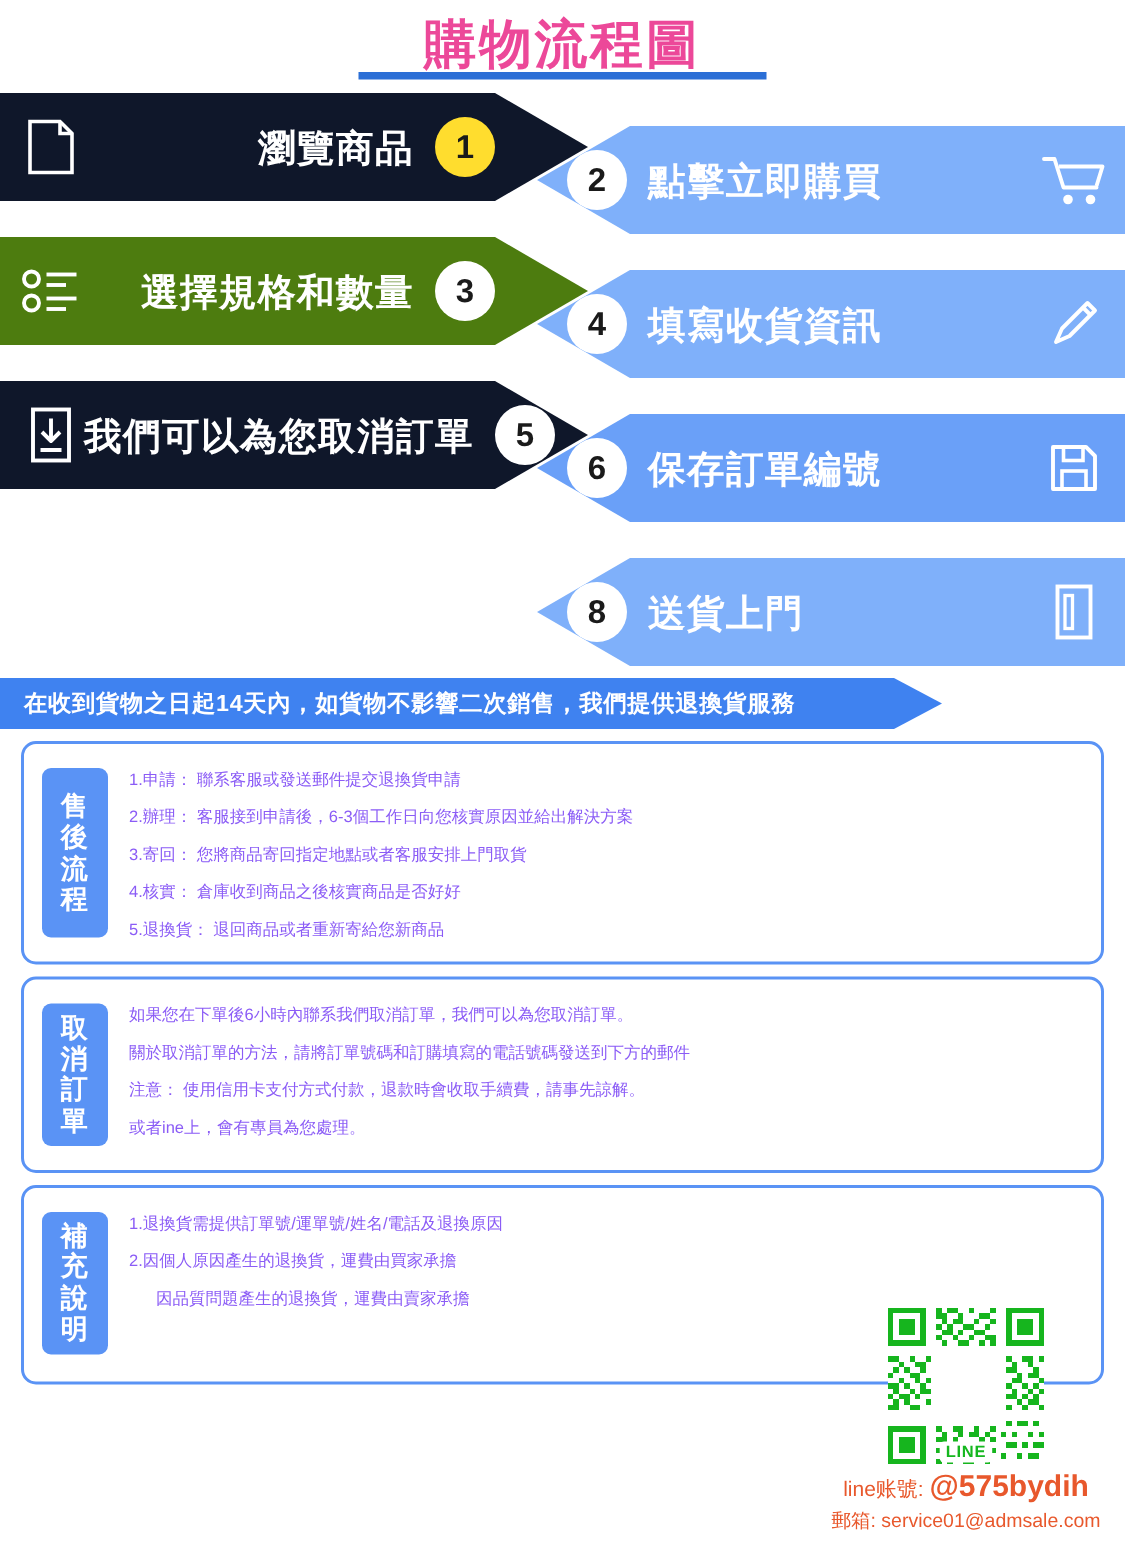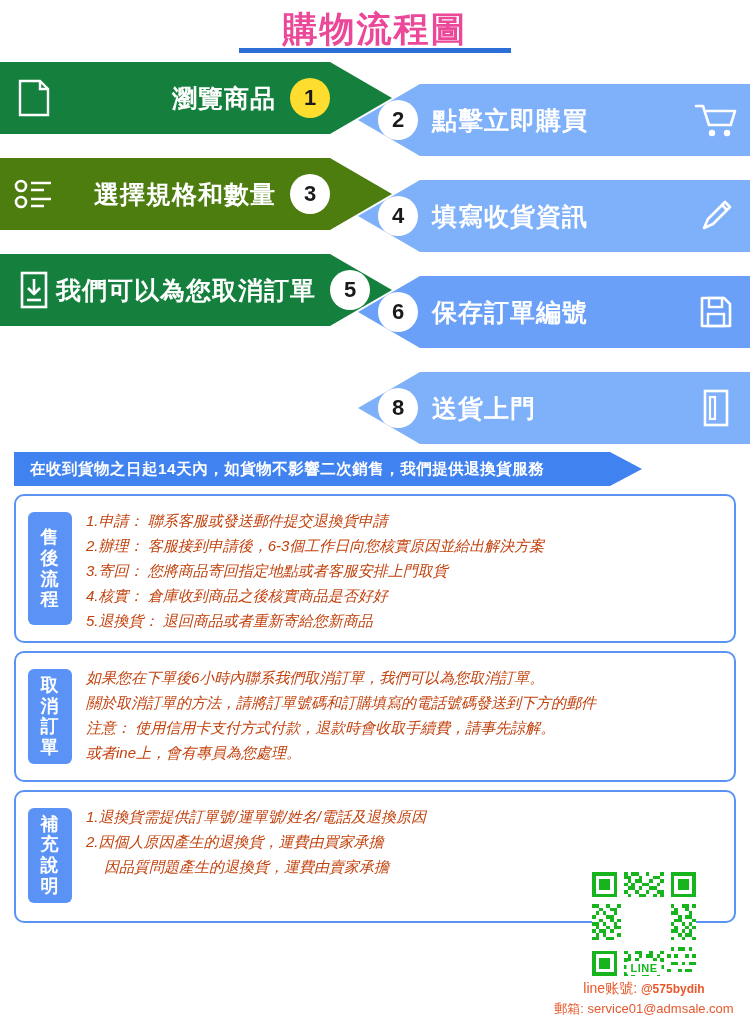--- a/index.html
+++ b/index.html
@@ -52,21 +52,21 @@
     top:0;
     height:72px;
     display:flex;
     align-items:center;
     box-sizing:border-box;
   }
   
   .band-left{
     left:0;
     width:392px;
-    background:#15803d;
+    background:#0f172a;
     clip-path:polygon(0 0, 330px 0, 392px 36px, 330px 72px, 0 72px);
     padding-left:12px;
     padding-right:14px;
     color:#fff;
   }
   .band-left.lighter{ background:#4d7c0f;text-align:center; }
   
   .band-right{
     right:0;
     width:392px;
@@ -103,21 +103,21 @@
   .ic{
     width:44px;height:44px;
     flex:0 0 auto;
     display:flex;align-items:center;justify-content:center;
   }
   .ic svg{display:block;}
 
   
   .notice{
     position:relative;
-    margin:6px 0 0 14px;
+    margin:6px 0 0 0;
     width:628px;
     height:34px;
     background:#3f82f0;
     clip-path:polygon(0 0, 596px 0, 628px 17px, 596px 34px, 0 34px);
     display:flex;align-items:center;
     padding-left:16px;
     box-sizing:border-box;
   }
   .notice span{
     color:#fff;font-size:15.5px;font-weight:bold;letter-spacing:.5px;
@@ -151,25 +151,24 @@
     flex:0 0 auto;
     padding:6px 0;
     box-sizing:border-box;
   }
   .tab i{font-style:normal;display:block;}
   .panel-body{
     flex:1 1 auto;
     padding-top:4px;
   }
   .line{
-    font-size:15px;
+    font-size:11px;
     line-height:25px;
-    color:#c2410c;
+    color:#8b5cf6;
     white-space:nowrap;
-    font-style:italic;
   }
   .line.indent{ padding-left:18px; }
 
   
   .qr-panel{ padding-bottom:10px; }
   .qr-zone{
     position:absolute;
     right:16px;
     top:6px;
     width:180px;
@@ -194,21 +193,21 @@
     border-radius:3px;
     letter-spacing:.5px;
     margin-top:44px;
   }
   .qr-txt{
     margin-top:4px;
     font-size:14px;
     color:#e8582c;
     white-space:nowrap;
   }
-  .qr-txt b{font-size:12px;}
+  .qr-txt b{font-size:20px;}
   .qr-txt2{
     margin-top:2px;
     font-size:13px;
     color:#e8582c;
     white-space:nowrap;
   }
 </style>
 </head>
 <body>
 

